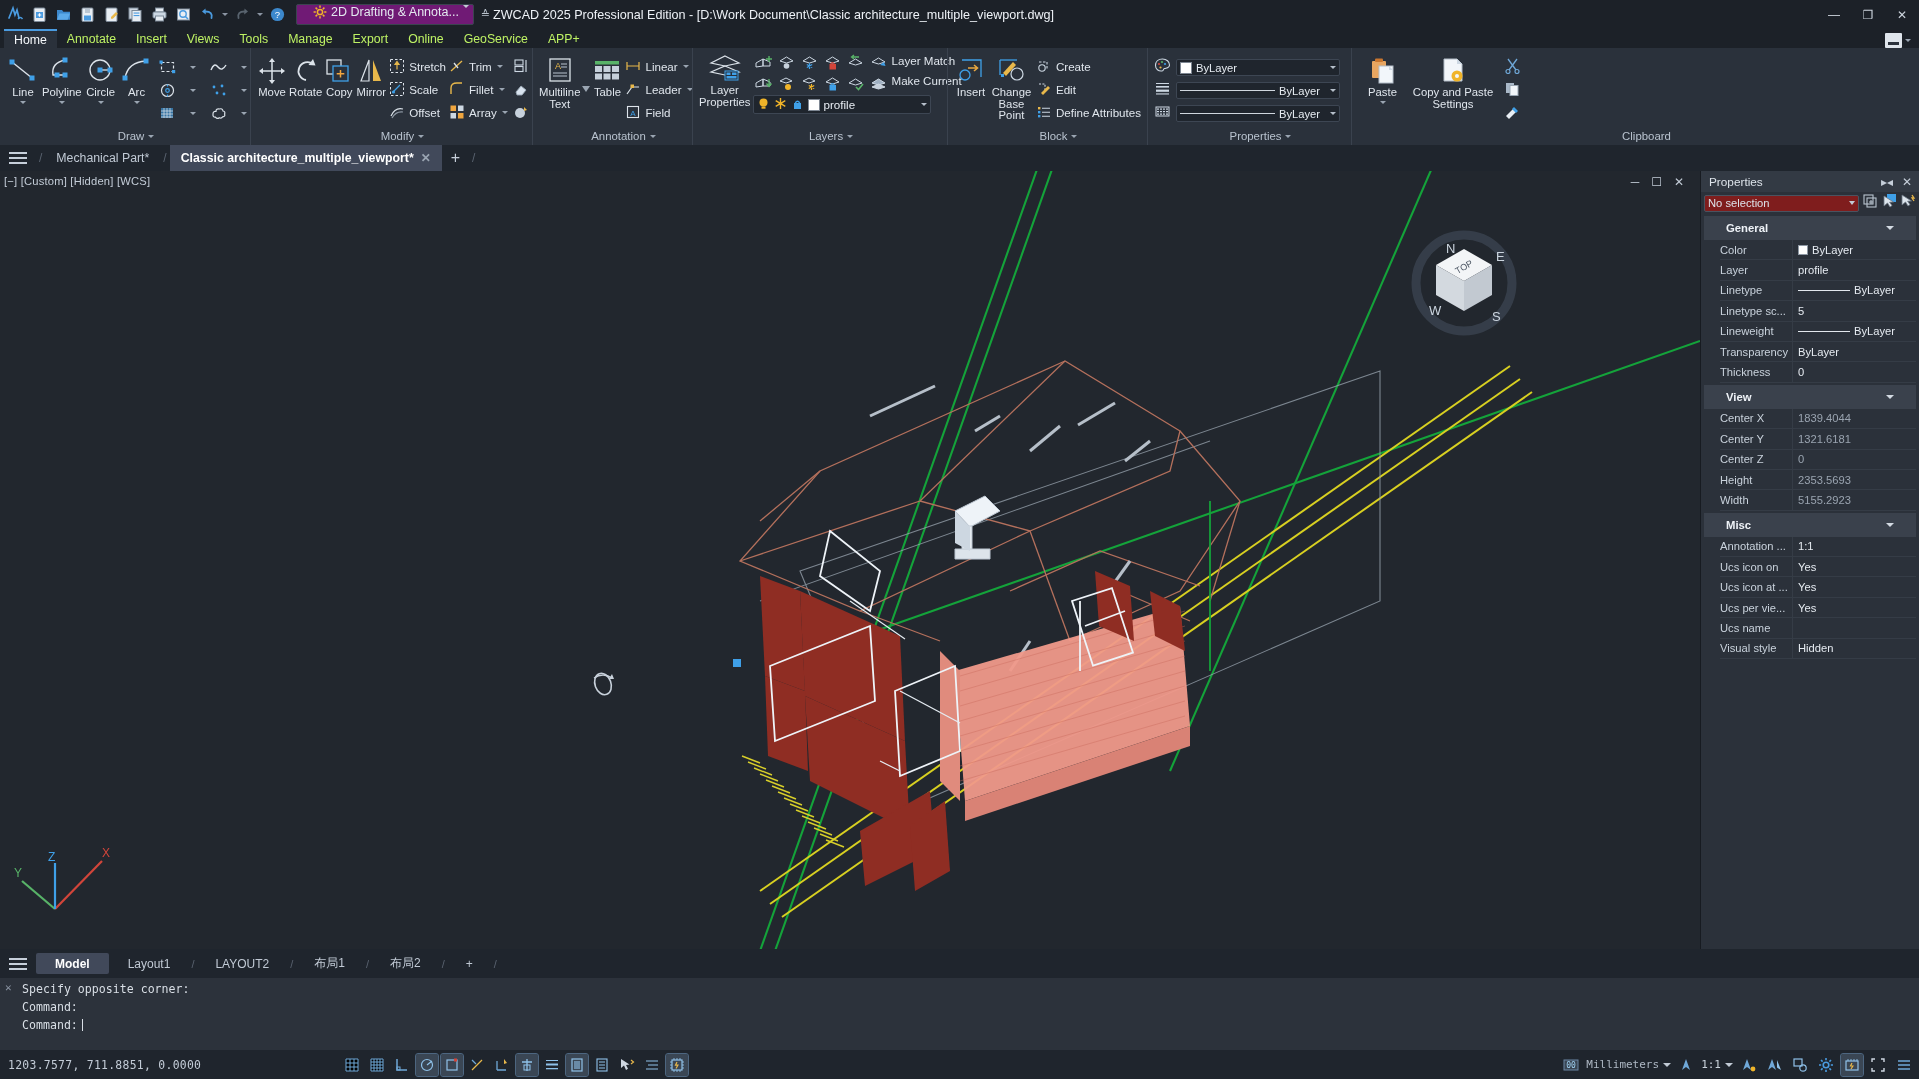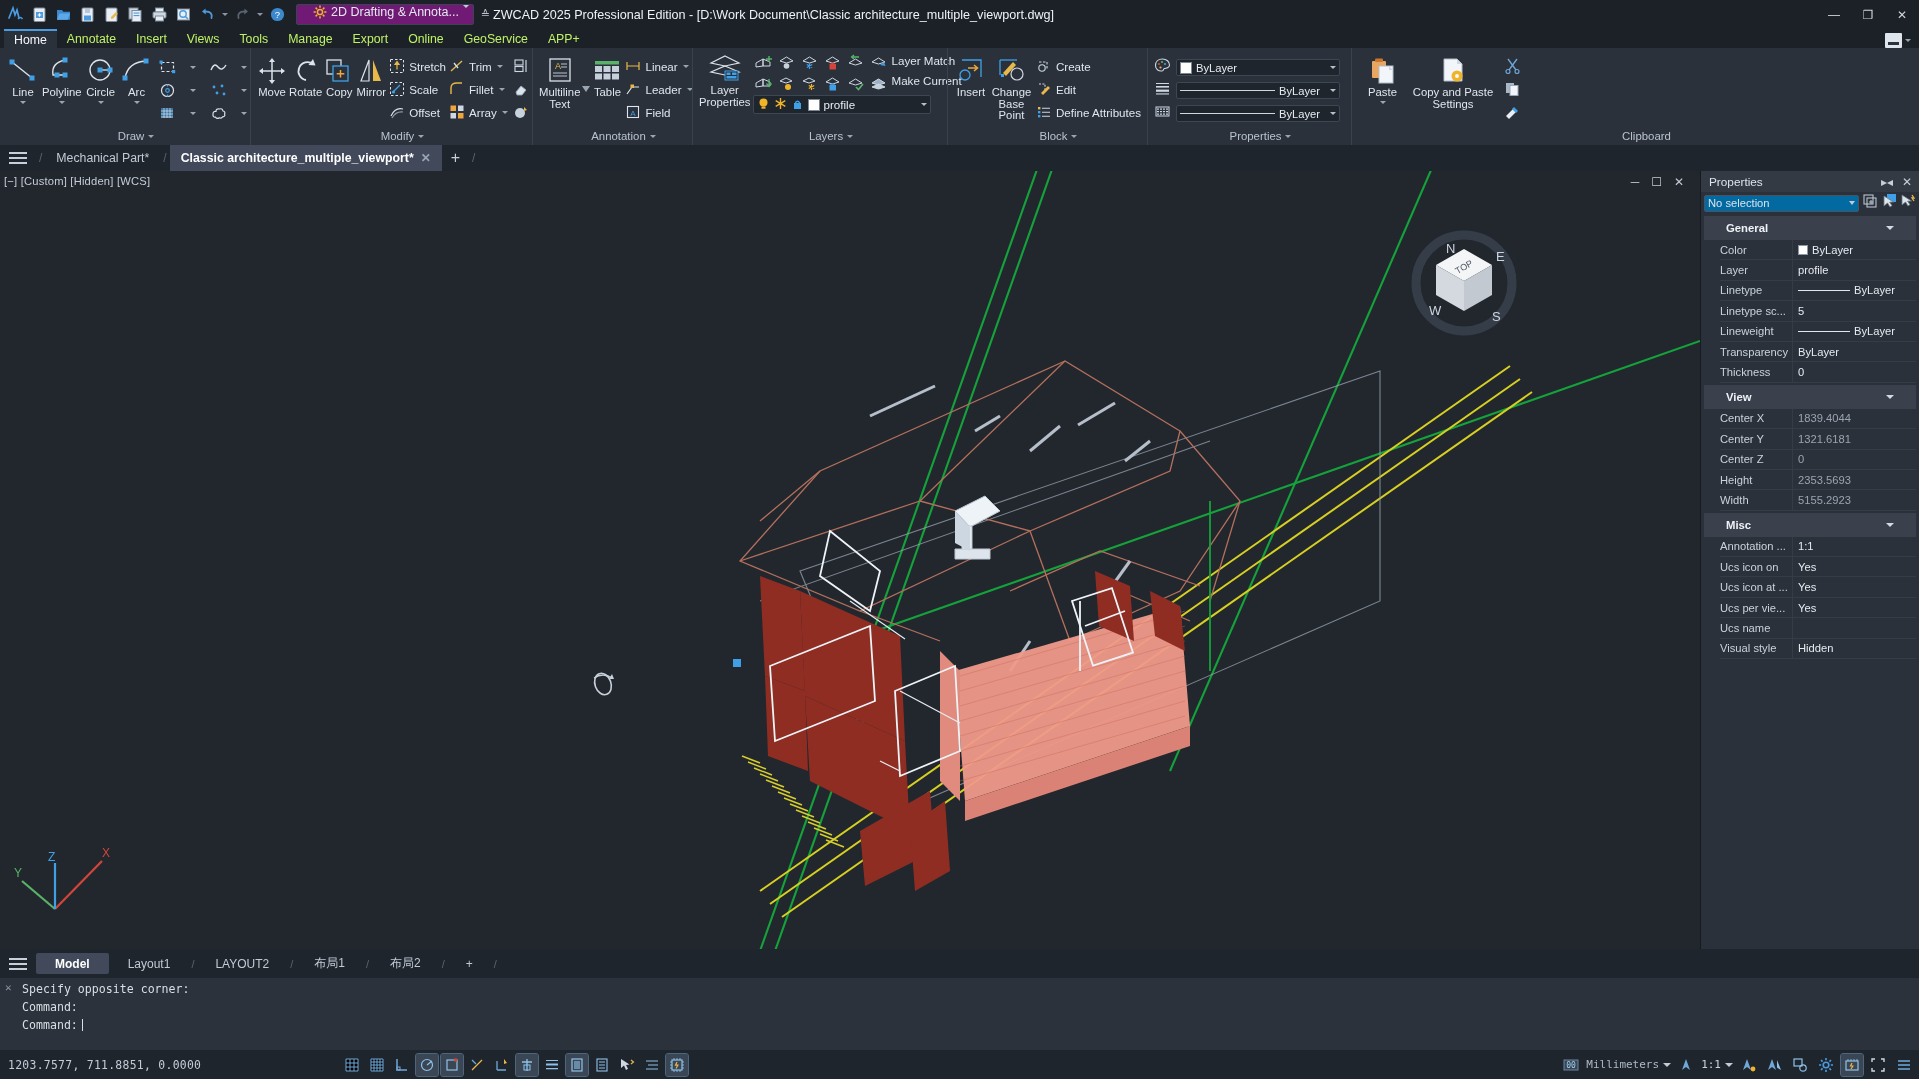--- a/index.html
+++ b/index.html
@@ -232,21 +232,21 @@
   .props-head {
     height:21px; display:flex; align-items:center; background:#333a44;
     padding-left:8px; font-size:11.8px; color:#dde3ea;
   }
   .props-head .hr { margin-left:auto; display:flex; gap:9px; padding-right:7px; align-items:center; }
   .props-head .hr span { color:#c6cfda; font-size:12px; }
   .props-sel {
     height:22px; display:flex; align-items:center; gap:3px; padding:0 3px;
   }
   .sel-combo {
-    flex:1; height:17px; background:#0369a1; border:1px solid #4a5360; border-radius:2px;
+    flex:1; height:17px; background:#7f1d1d; border:1px solid #4a5360; border-radius:2px;
     display:flex; align-items:center; padding:0 3px; font-size:11.2px; color:#dde3ea;
   }
   .sel-combo .cc { margin-left:auto; }
   .sel-combo .cc::after {
     content:''; display:block; border-left:3.6px solid transparent; border-right:3.6px solid transparent;
     border-top:4px solid #c2cbd6;
   }
   .props-grp {
     height:24px; background:#3a414c; display:flex; align-items:center; padding:0 22px;
     font-size:11.3px; color:#eef2f7; font-weight:bold; margin: 2px 3px 0 3px;

